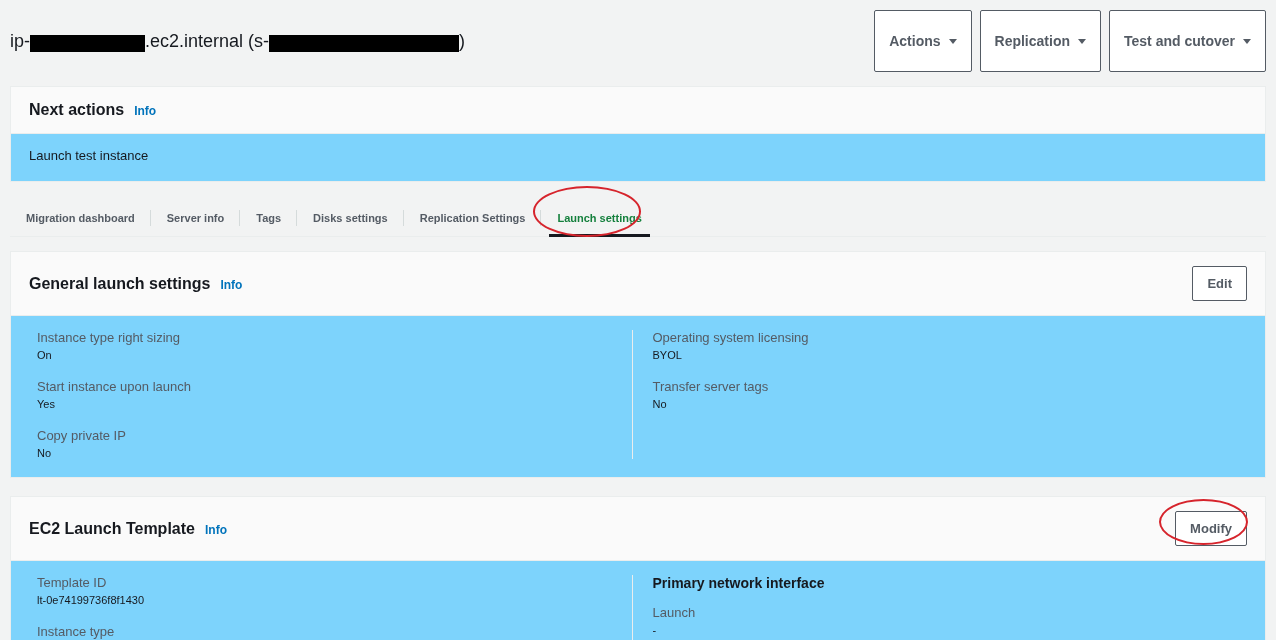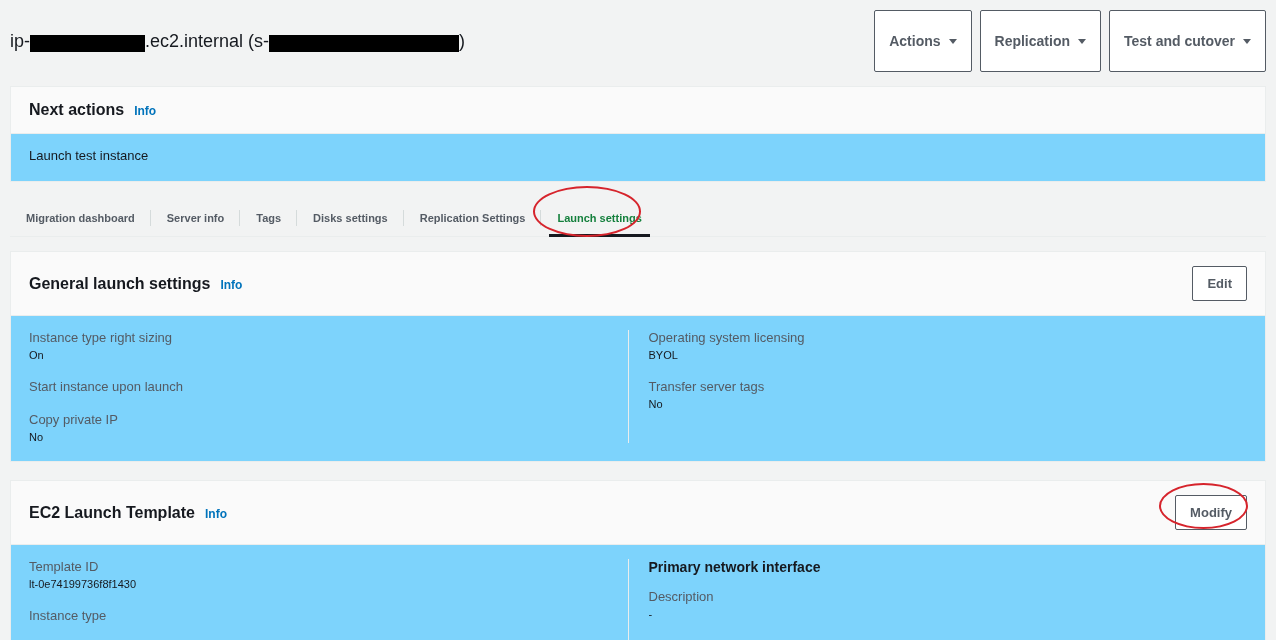--- a/index.html
+++ b/index.html
@@ -17,21 +17,21 @@
   .info-link { color: #0073bb; font-size: 12px; font-weight: 700; cursor: pointer; }
   .panel-body { padding: 14px 18px 18px 18px; }
   .next-action-text { font-size: 13px; }
   .tabs { display: flex; gap: 0; border-bottom: 1px solid #eaeded; margin: 0 10px; position: relative; }
   .tab { padding: 12px 16px; font-size: 11px; font-weight: 700; color: #545b64; cursor: pointer; position: relative; }
   .tab.sep::after { content: ""; position: absolute; right: 0; top: 10px; bottom: 10px; width: 1px; background: #d5dbdb; }
   .tab.active { color: #15803d; }
   .tab.active .tab-underline { position: absolute; left: 8px; right: 8px; bottom: -1px; height: 3px; background: #16191f; }
   .circle1 { position: absolute; border: 2.5px solid #d6242c; border-radius: 50%; width: 108px; height: 51px; pointer-events: none; z-index: 5; }
   .circle2 { position: absolute; border: 2.5px solid #d6242c; border-radius: 50%; width: 89px; height: 46px; pointer-events: none; z-index: 5; }
-  .grid2 { display: flex; gap: 0; }
+  .grid2 { display: flex; gap: 0; margin-left: 8px; }
   .col { flex: 1; padding-right: 20px; }
   .col + .col { border-left: 1px solid #eaeded; padding-left: 20px; }
   .kv { margin-bottom: 18px; }
   .kv-label { font-size: 13px; color: #545b64; margin-bottom: 4px; }
   .kv-value { font-size: 11px; color: #16191f; }
   .section-title { font-size: 14px; font-weight: 700; margin-bottom: 14px; }
   .btn-small { padding: 9px 14px; font-size: 13px; }
   .tab-wrap { position: relative; display: inline-block; }
 </style>
 </head>
@@ -100,20 +100,21 @@
   </div>
   <div class="panel-body">
     <div class="grid2">
       <div class="col">
         <div class="kv">
           <div class="kv-label">Instance type right sizing</div>
           <div class="kv-value">On</div>
         </div>
         <div class="kv">
           <div class="kv-label">Start instance upon launch</div>
+          <div class="kv-value">Yes</div>
         </div>
         <div class="kv" style="margin-bottom:0">
           <div class="kv-label">Copy private IP</div>
           <div class="kv-value">No</div>
         </div>
       </div>
       <div class="col">
         <div class="kv">
           <div class="kv-label">Operating system licensing</div>
           <div class="kv-value">BYOL</div>
@@ -152,24 +153,20 @@
         </div>
         <div class="kv">
           <div class="kv-label">EBS volumes</div>
 
         </div>
 
       </div>
       <div class="col">
         <div class="section-title">Primary network interface</div>
         <div class="kv">
-          <div class="kv-label">Description</div>
-          <div class="kv-value">-</div>
-        </div>
-        <div class="kv">
           <div class="kv-label">Launch</div>
           <div class="kv-value">-</div>
         </div>
 
       </div>
     </div>
   </div>
 </div>
 
 </body></html>

